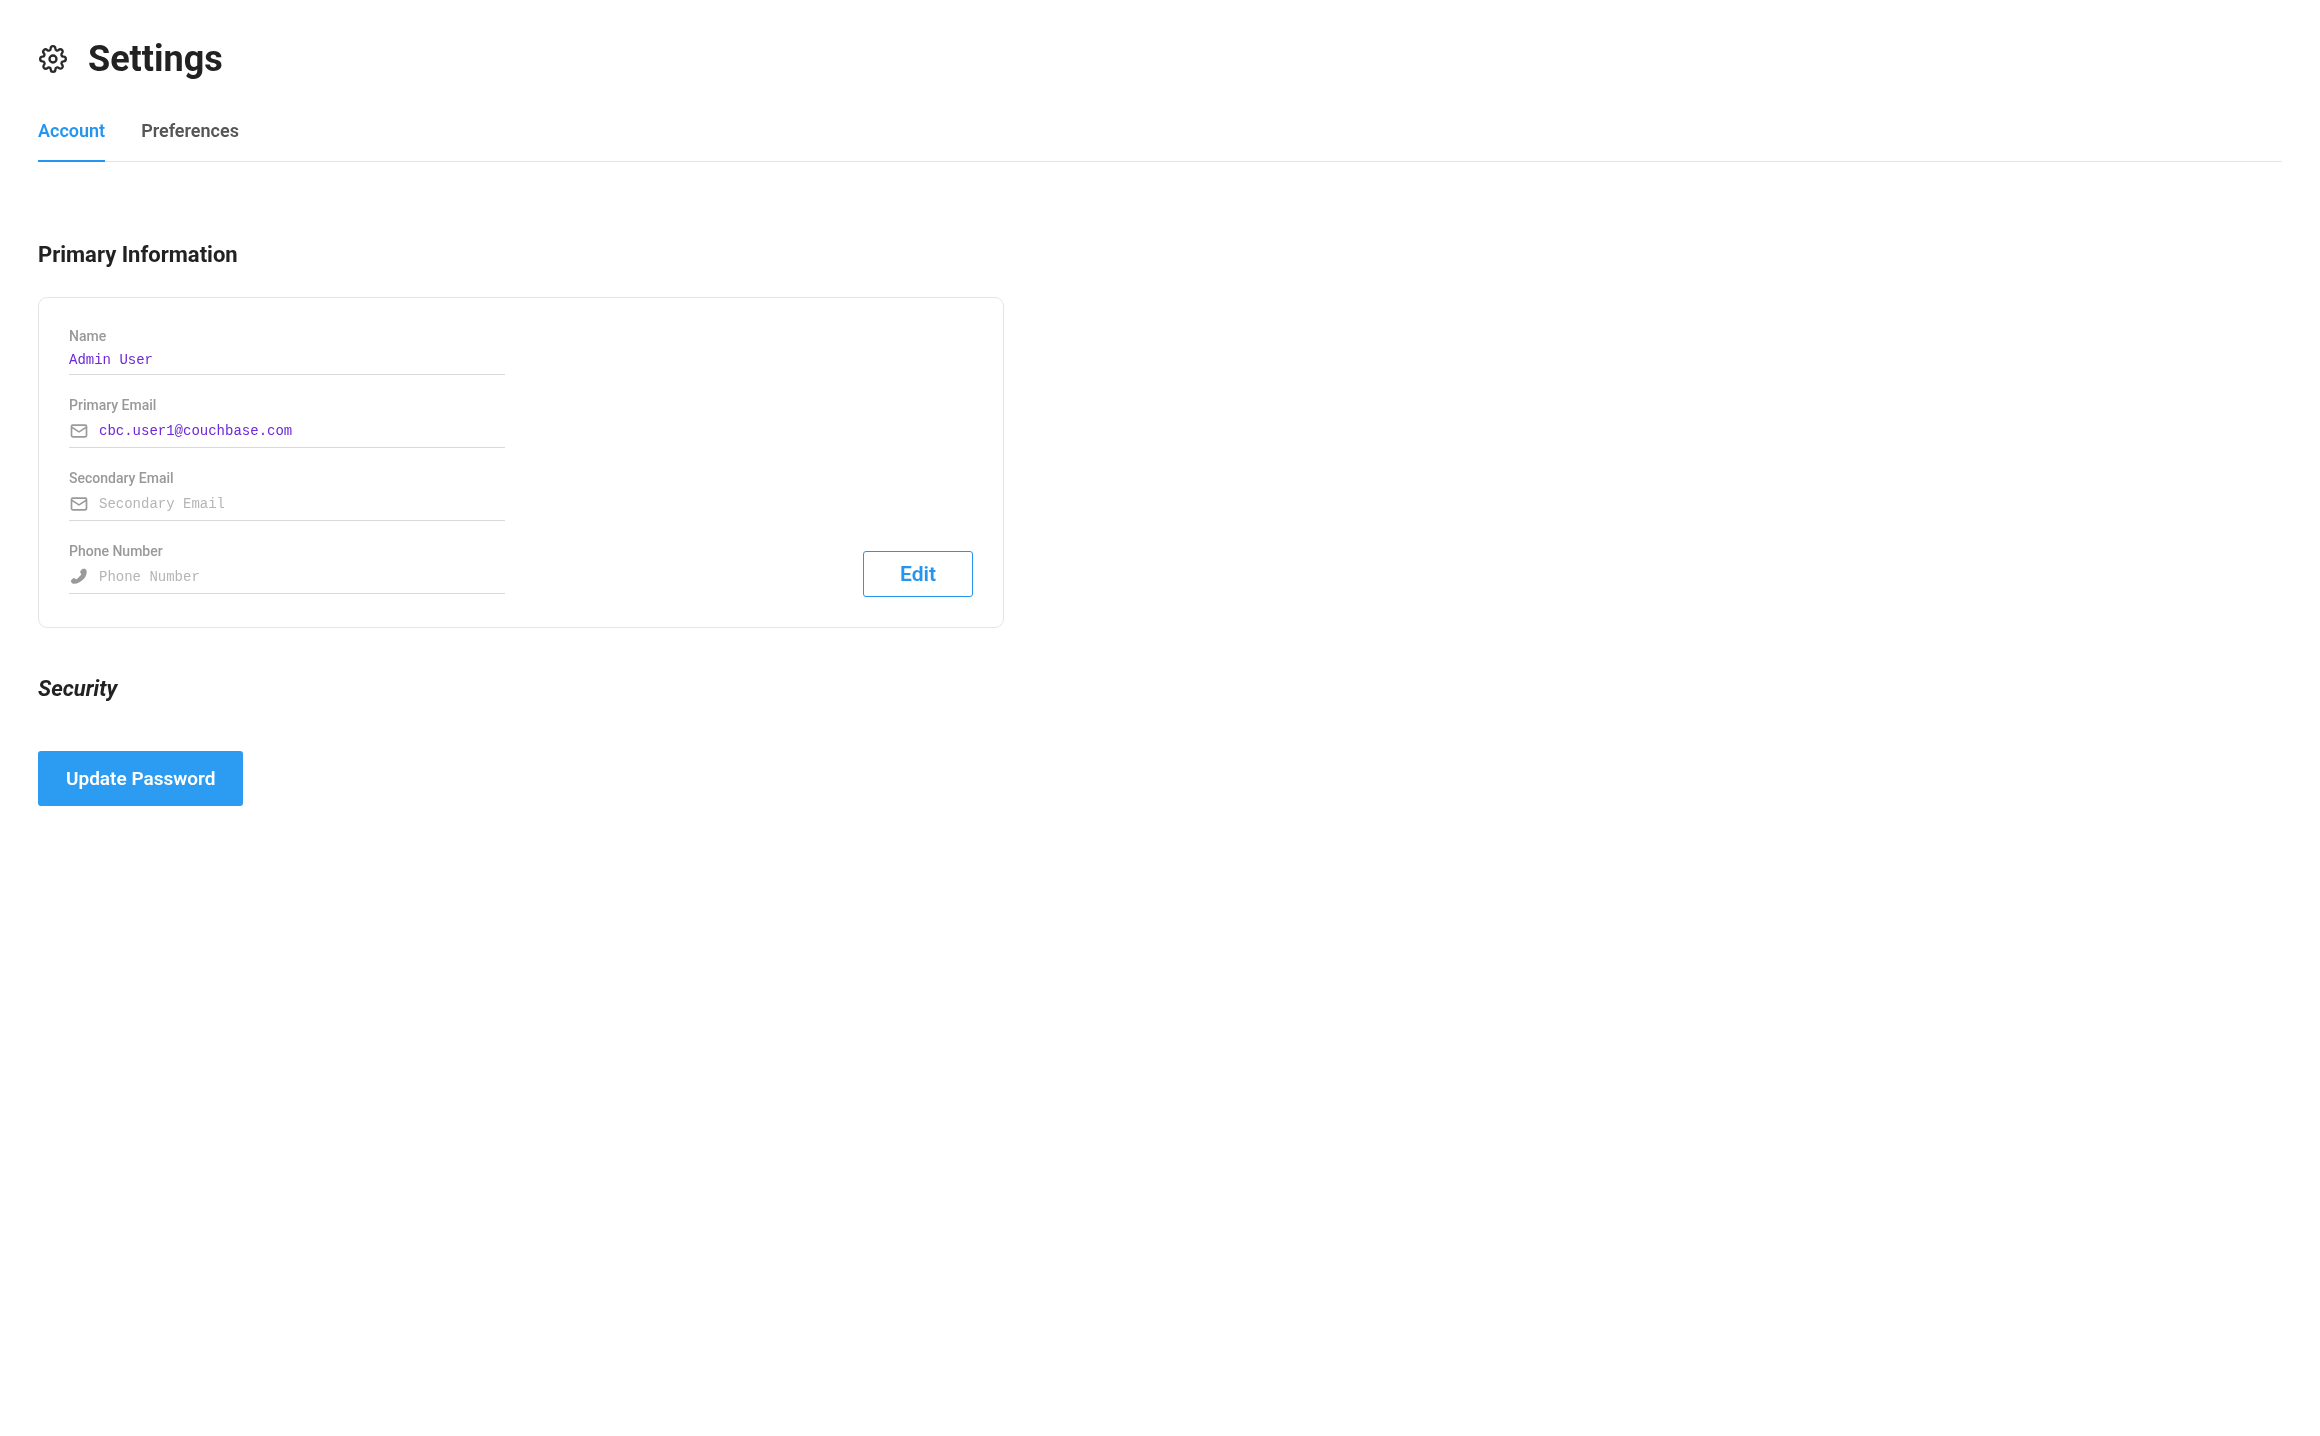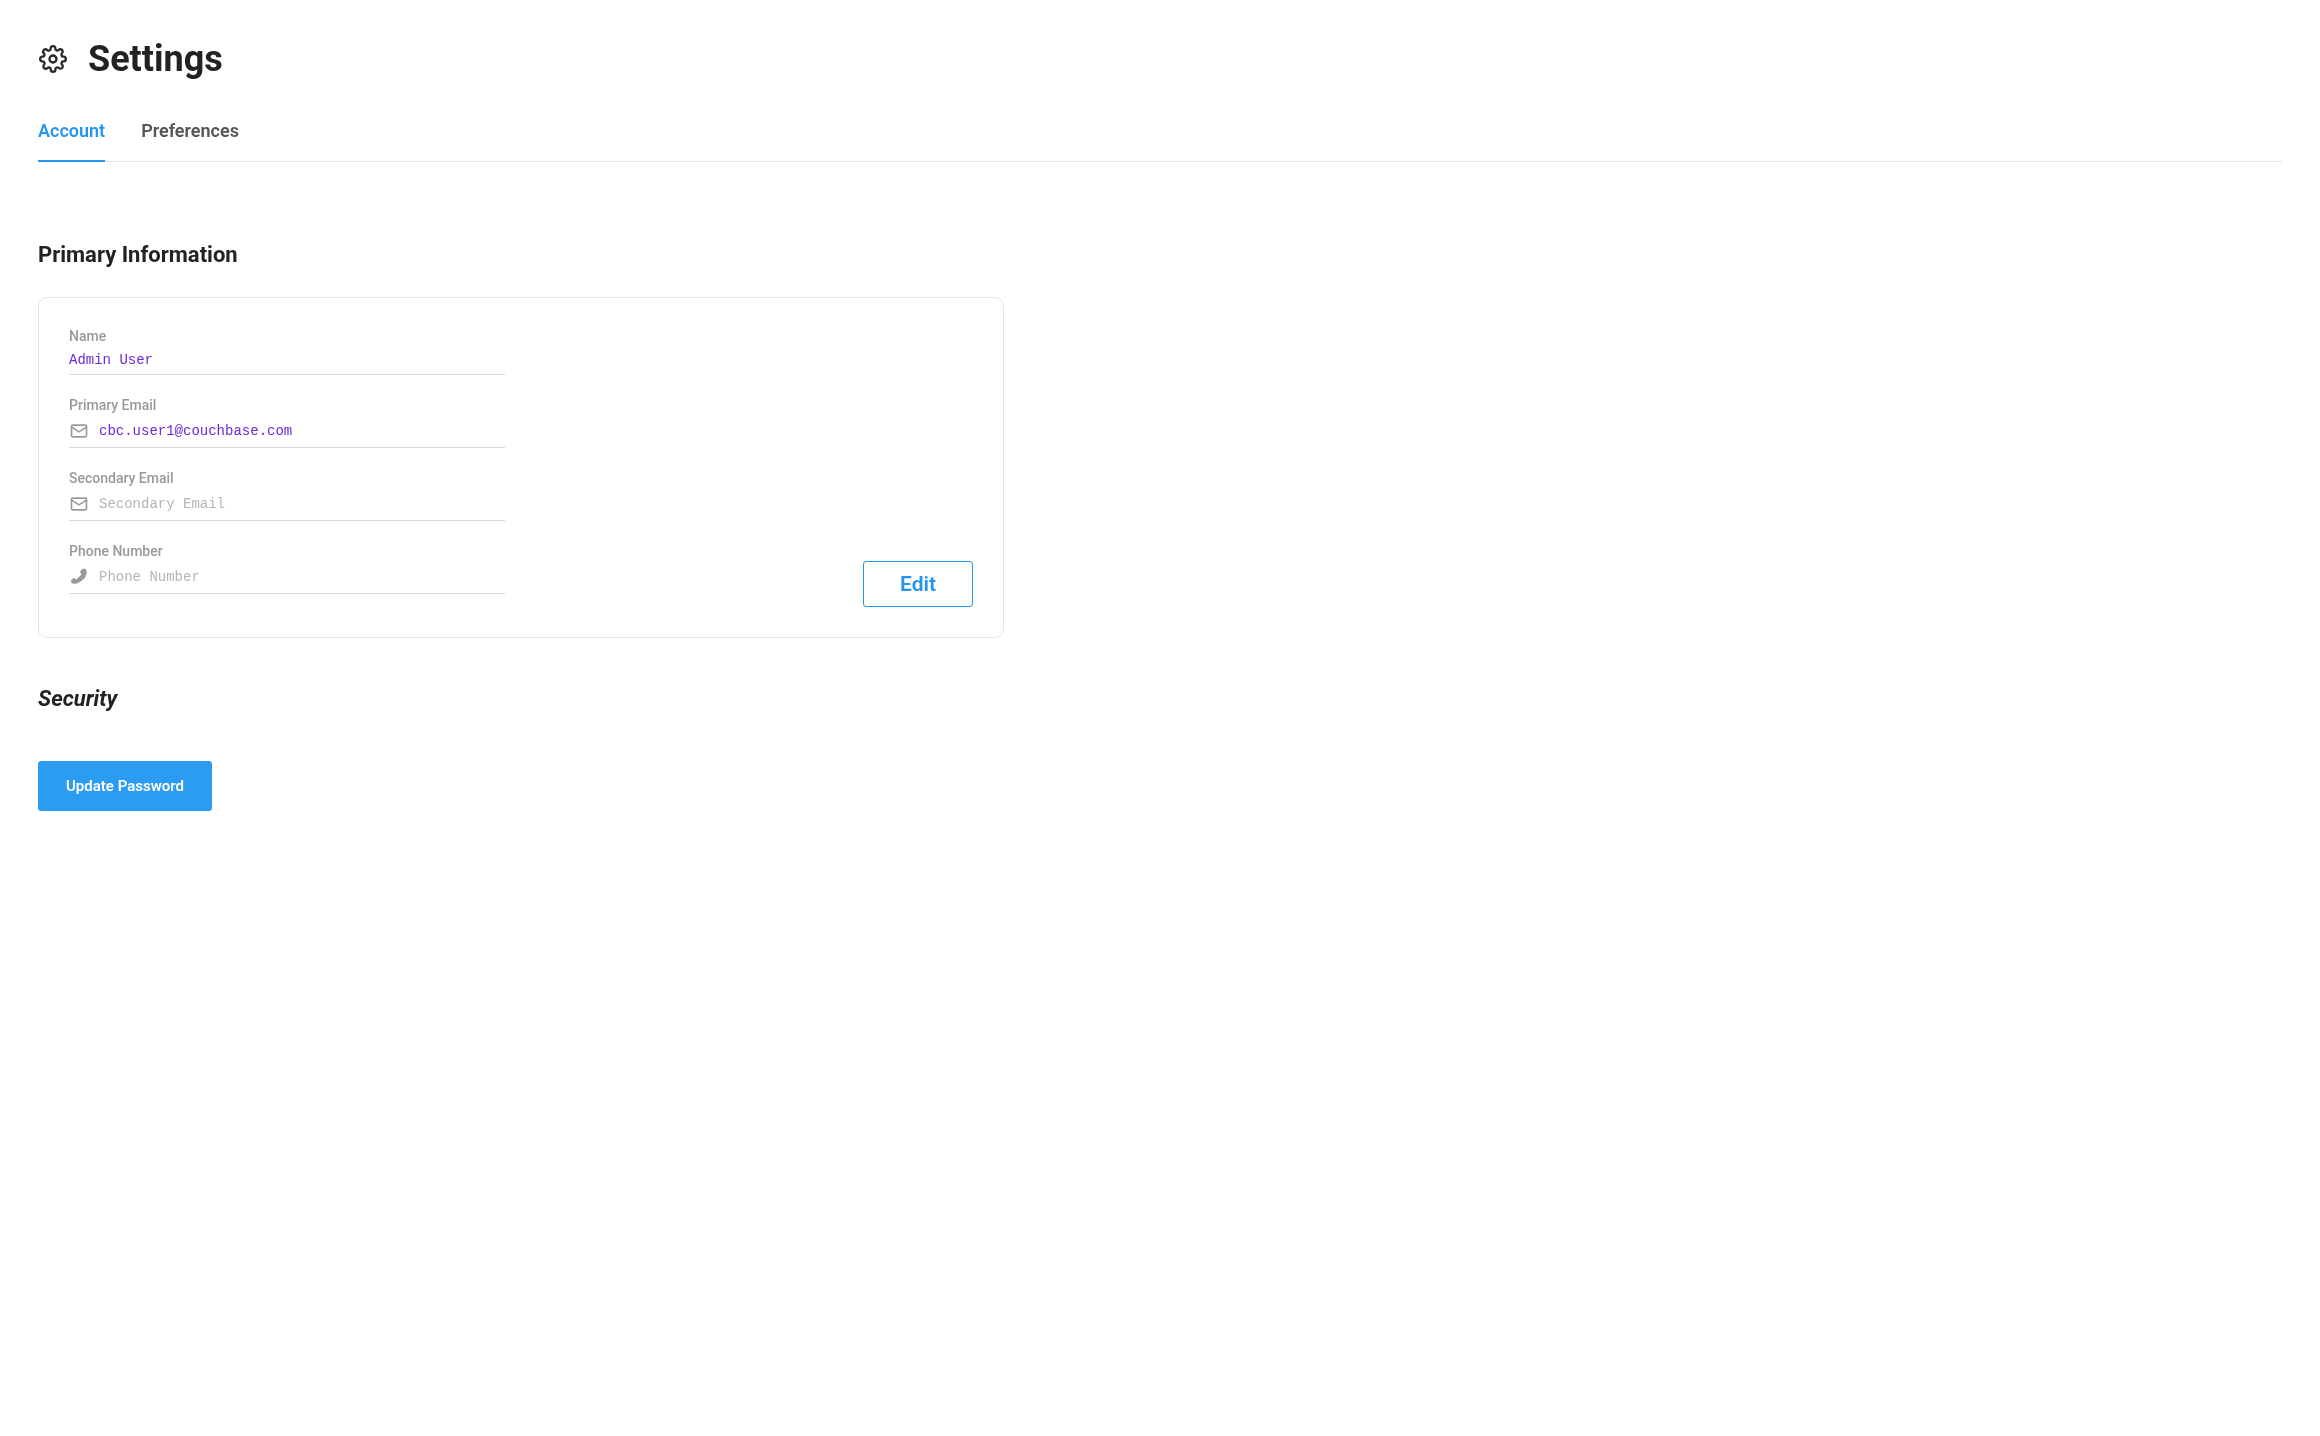--- a/index.html
+++ b/index.html
@@ -70,21 +70,21 @@
       padding: 30px;
       width: 966px;
       position: relative;
       margin-bottom: 48px;
     }
     .form-group {
       margin-bottom: 22px;
       width: 436px;
     }
     .form-group:last-of-type {
-      margin-bottom: 13px;
+      margin-bottom: 3px;
     }
     .form-label {
       display: block;
       font-size: 14px;
       color: #999;
       margin-bottom: 8px;
       font-weight: 500;
     }
     .input-row {
       display: flex;
@@ -124,21 +124,21 @@
       font-size: 21px;
       font-weight: 600;
       border-radius: 3px;
       cursor: pointer;
       font-family: inherit;
     }
     .primary-btn {
       background: #2c9cf2;
       color: #fff;
       border: none;
-      font-size: 15px;
+      font-size: 19px;
       font-weight: 600;
       padding: 16px 28px;
       border-radius: 3px;
       cursor: pointer;
       font-family: inherit;
     }
     .security-section {
       margin-top: 10px;
     }
     .security-section .section-heading {

